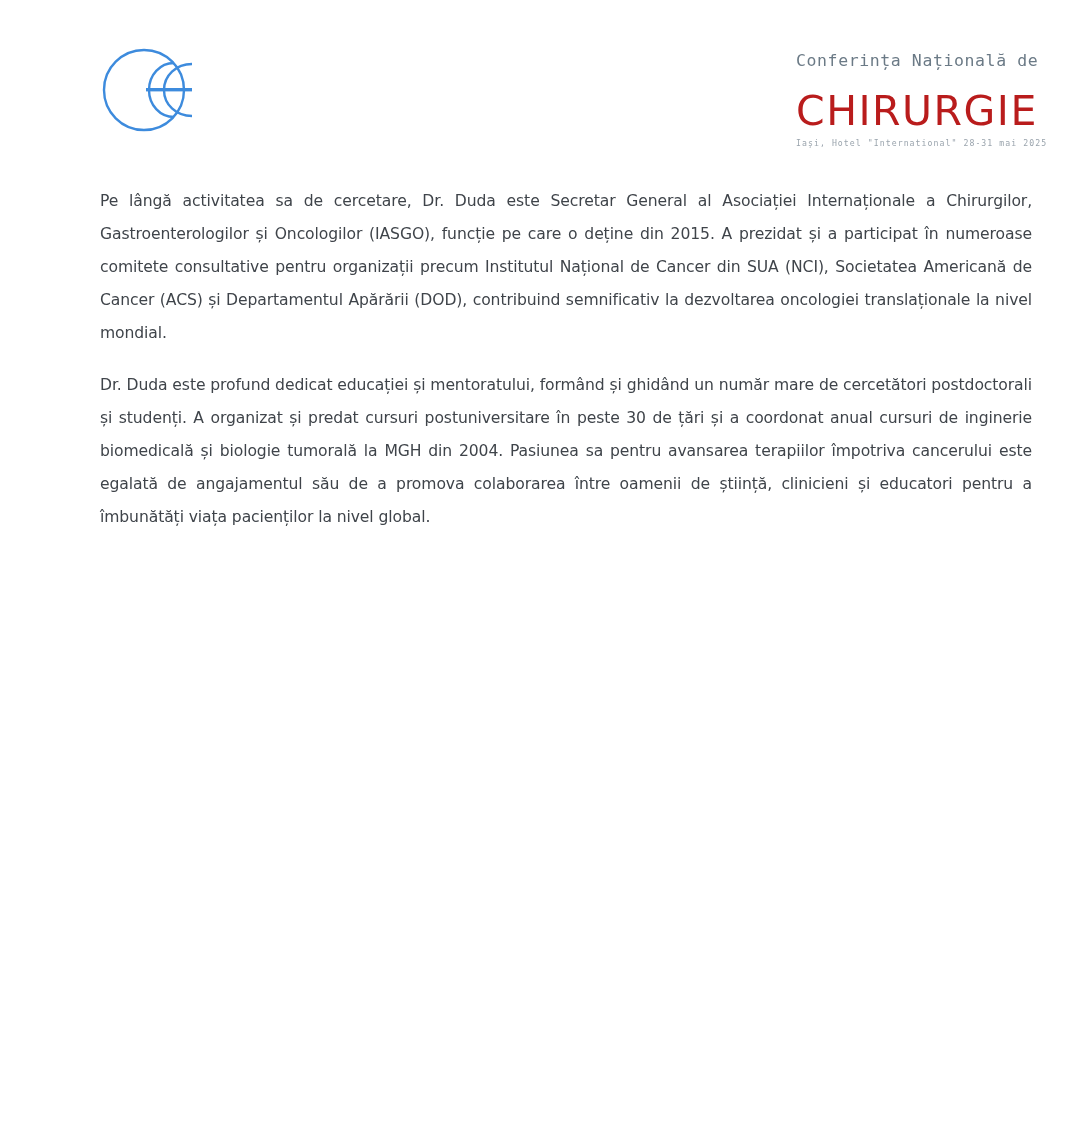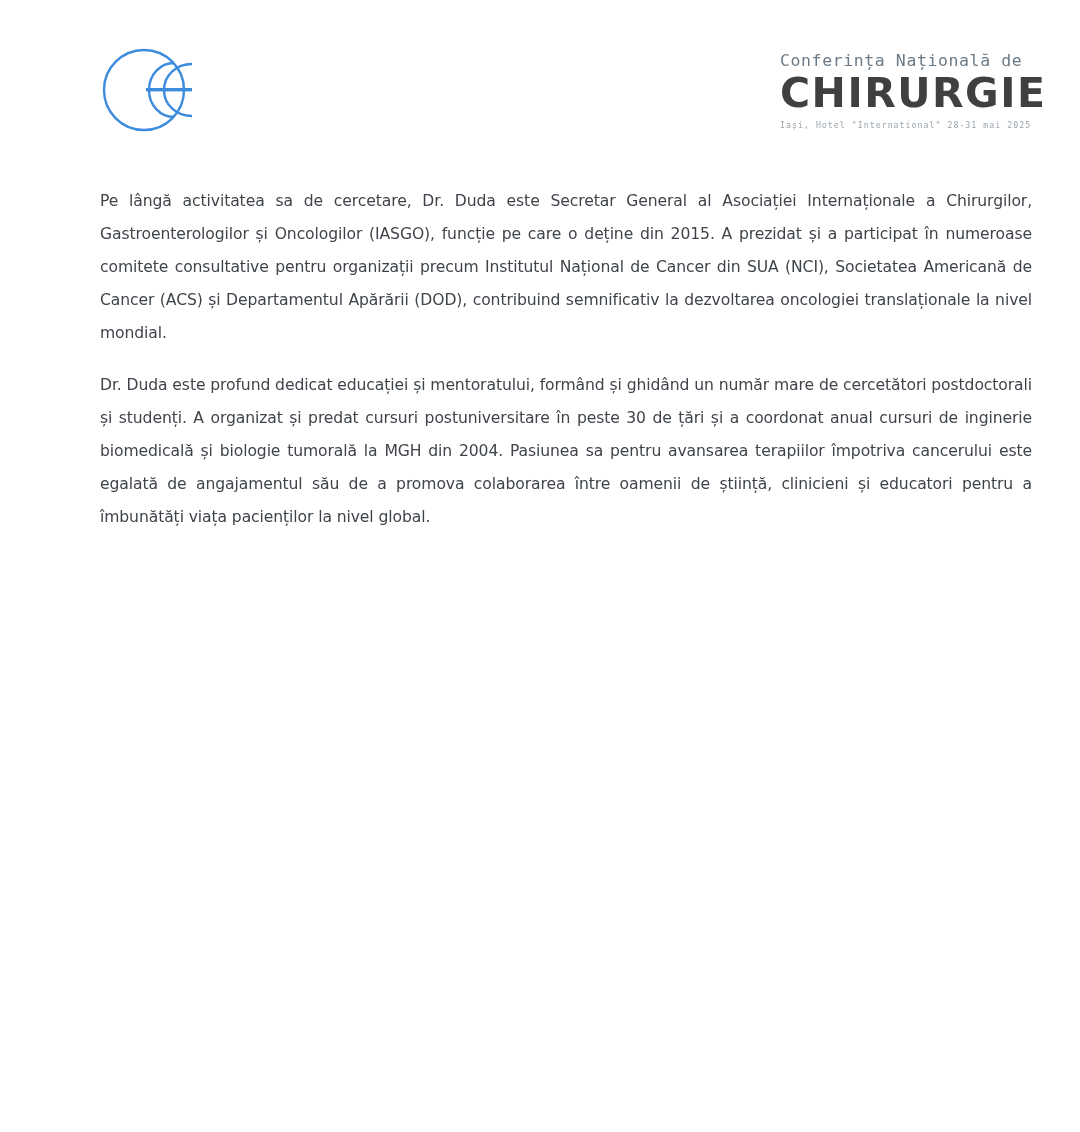--- a/index.html
+++ b/index.html
@@ -35,41 +35,41 @@
     left: 100px;
     top: 48px;
     width: 104px;
     height: 84px;
   }
   .logo-mark svg {
     display: block;
   }
   .conf-logo {
     position: absolute;
-    right: 60px;
+    right: 44px;
     top: 52px;
     width: 240px;
     text-align: left;
   }
   .conf-line1 {
     font-family: "DejaVu Sans Mono", monospace;
     font-size: 16.5px;
     letter-spacing: 0.6px;
     color: #6b7a86;
     line-height: 1.1;
     white-space: nowrap;
   }
   .conf-line2 {
     font-family: "DejaVu Sans", sans-serif;
-    font-weight: bold;
+    font-weight: normal;
     font-size: 41px;
     letter-spacing: 1.5px;
-    color: #404040;
+    color: #b91c1c;
     line-height: 1.12;
-    margin-top: 1px;
+    margin-top: 19px;
     white-space: nowrap;
   }
   .conf-line3 {
     font-family: "DejaVu Sans Mono", monospace;
     font-size: 8.2px;
     letter-spacing: 1.05px;
     color: #9aa4ad;
     line-height: 1.1;
     margin-top: 4px;
     white-space: nowrap;

